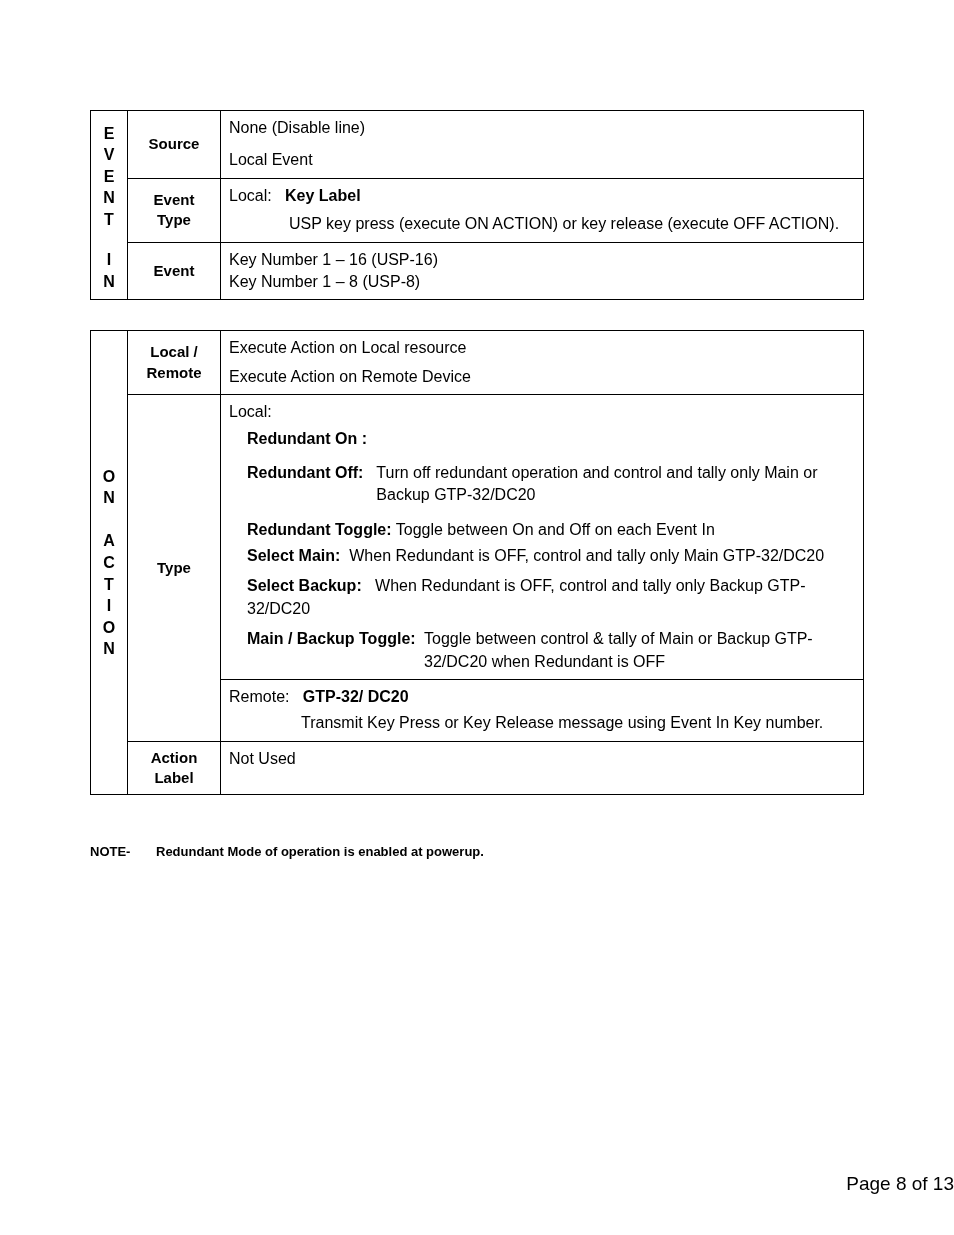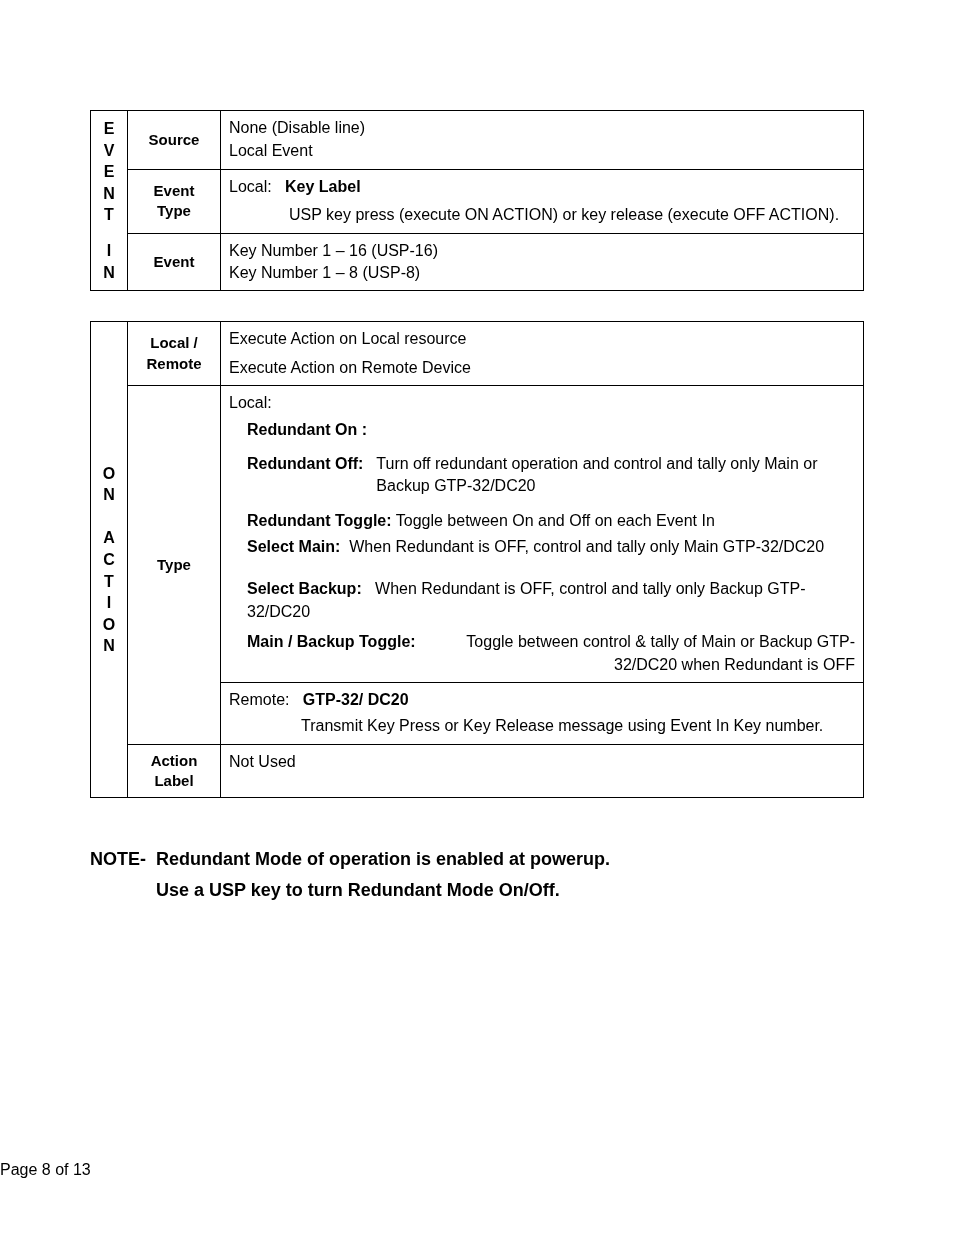--- a/index.html
+++ b/index.html
@@ -43,41 +43,41 @@
     text-align: center;
     font-size: 15px;
     line-height: 1.35;
   }
   .ccol {
     font-size: 16px;
   }
   .bold { font-weight: bold; }
   .note-block {
     margin: 46px 0 0 0;
-    font-size: 18px;
+    font-size: 13px;
     font-weight: bold;
     line-height: 1.7;
   }
   .note-line {
     display: flex;
   }
   .note-label {
     width: 66px;
     flex-shrink: 0;
   }
   .footer {
     position: absolute;
-    bottom: 56px;
+    bottom: 40px;
     left: 0;
     width: 100%;
-    text-align: left;
-    font-size: 16px;
+    text-align: right;
+    font-size: 19px;
   }
   .row-item { margin-bottom: 4px; }
-  .row-item:last-child { margin-bottom: 0; text-align: right; }
+  .row-item:last-child { margin-bottom: 0; }
   .hang {
     display: table;
   }
   .hang-l {
     display: table-cell;
     white-space: nowrap;
     padding-right: 4px;
   }
   .hang-r {
     display: table-cell;
@@ -88,21 +88,21 @@
 
 <div class="page">
 
 <table>
   <tbody>
         <tr>
     <td class="vcol" rowspan="2" style="border-bottom:none">E<br>V<br>E<br>N<br>T</td>
     <td class="lcol">Source</td>
     <td class="ccol">
       <div>None  (Disable line)</div>
-      <div style="margin-top:1px">Local Event</div>
+      <div style="margin-top:10px">Local Event</div>
     </td>
   </tr>
   <tr>
     <td class="lcol" style="border-top:1px solid #22c55e">Event Type</td>
     <td class="ccol">
       <div>
         <span>Local:</span>&nbsp;&nbsp;
         <span class="bold">Key Label</span>
       </div>
       <div style="padding-left:60px; margin-top:6px">USP key press (execute ON ACTION) or key release (execute OFF ACTION).</div>
@@ -142,21 +142,21 @@
         <div class="row-item" style="margin-bottom:12px">
           <div class="hang">
             <div class="hang-l"><span class="bold">Redundant Off:</span>&nbsp;&nbsp;</div>
             <div class="hang-r">Turn off redundant operation and control and tally only Main or Backup GTP-32/DC20</div>
           </div>
         </div>
         <div class="row-item" style="">
           <span class="bold">Redundant Toggle:</span>
           <span>Toggle between On and Off on each Event In</span>
         </div>
-        <div class="row-item" style="margin-bottom:20px">
+        <div class="row-item" style="margin-bottom:8px">
           <span class="bold">Select Main:</span>&nbsp;
           <span>When Redundant is OFF, control and tally only Main GTP-32/DC20</span>
         </div>
         <div class="row-item" style="margin-bottom:8px">
           <span class="bold">Select Backup:</span>&nbsp;&nbsp;
           <span>When Redundant is OFF, control and tally only Backup GTP-32/DC20</span>
         </div>
         <div class="row-item">
           <div class="hang">
             <div class="hang-l"><span class="bold">Main / Backup Toggle:</span>&nbsp;</div>
@@ -180,21 +180,17 @@
     <td class="ccol" style="vertical-align:top">Not Used</td>
   </tr>
 </tbody>
     </table>
 
 <div class="note-block">
   <div class="note-line">
     <div class="note-label">NOTE-</div>
     <div>Redundant Mode of operation is enabled at powerup.</div>
   </div>
-  <div class="note-line">
-    <div class="note-label"></div>
-    <div>Use a USP key to turn Redundant Mode On/Off.</div>
-  </div>
 </div>
 
 <div class="footer">Page 8 of 13</div>
 
 </div>
 
 </body></html>

